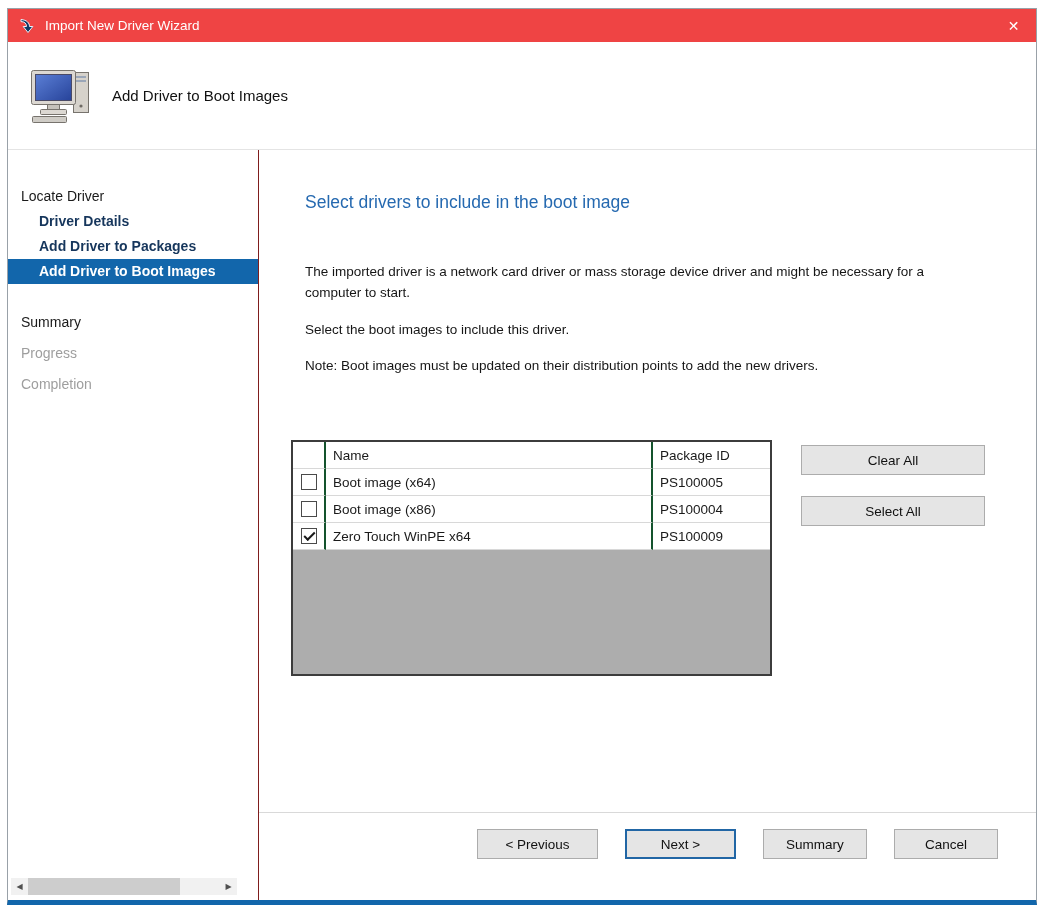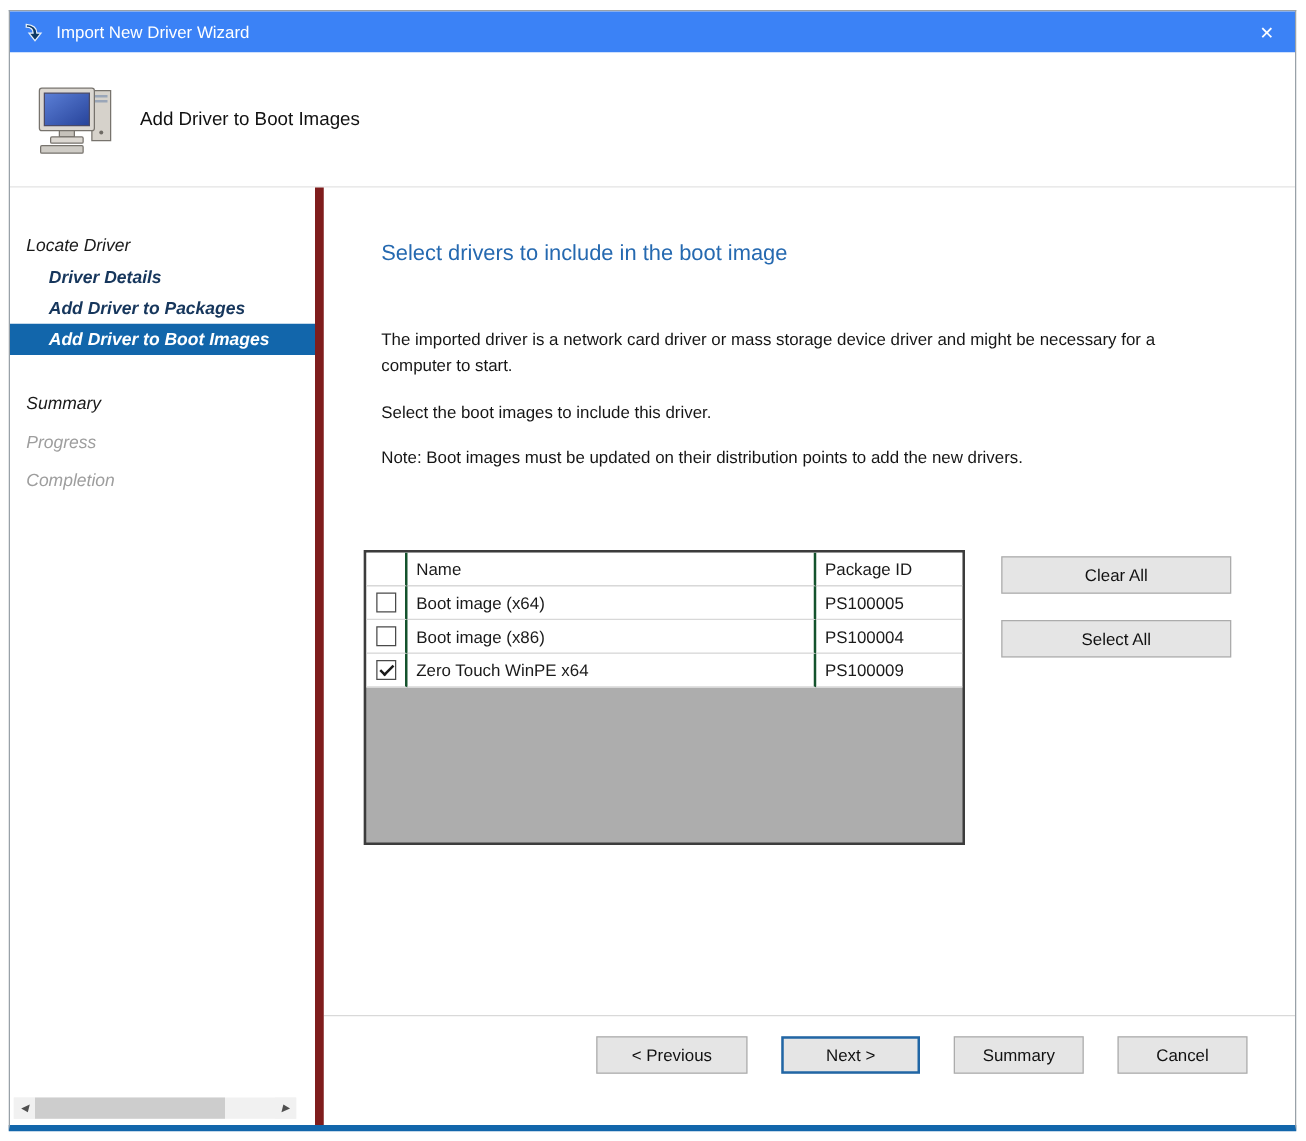--- a/index.html
+++ b/index.html
@@ -9,41 +9,41 @@
     font-family:"Liberation Sans", sans-serif; color:#1a1a1a;
     -webkit-font-smoothing: antialiased;
   }
   .window {
     position:absolute; left:7px; top:8px; width:1030px; height:897px;
     background:#ffffff; border:1px solid #99a1a8; border-bottom:5px solid #1266ab;
     display:flex; flex-direction:column; overflow:hidden;
   }
   
   .titlebar {
-    height:33px; background:#3b82f6; color:#ffffff; flex:0 0 auto;
+    height:33px; background:#ef4444; color:#ffffff; flex:0 0 auto;
     display:flex; align-items:center; padding-left:11px;
   }
   .titlebar .app-icon { width:16px; height:16px; margin-right:10px; flex:0 0 auto; display:flex; }
   .titlebar .title-text { font-size:13.5px; }
   .close-btn {
     margin-left:auto; width:45px; height:33px; display:flex; align-items:center; justify-content:center;
     cursor:default; font-size:14px; color:#ffffff;
   }
   
   .hdr {
     height:108px; flex:0 0 auto; background:#ffffff; border-bottom:1px solid #e4e4e4;
     display:flex; align-items:center; padding-left:22px;
   }
   .hdr .pc-icon { flex:0 0 auto; margin-right:20px; display:flex; }
   .hdr .hdr-title { font-size:15px; color:#111111; }
   
   .body-row { flex:1 1 auto; display:flex; min-height:0; }
   .sidebar {
     width:251px; flex:0 0 auto; position:relative; padding-top:34px;
-    border-right:7px solid #7f1d1d; font-size:14px;font-style:italic;
+    border-right:1px solid #7f1d1d; font-size:14px;
   }
   .step { line-height:25px; height:25px; white-space:nowrap; overflow:hidden; }
   .step-main    { padding-left:13px; color:#1a1a1a; }
   .step-sub     { padding-left:31px; color:#16365c; font-weight:bold; }
   .step-current { padding-left:31px; color:#ffffff; font-weight:bold; background:#1266ab; }
   .step-pending { padding-left:13px; color:#1a1a1a; margin-top:26px; }
   .step-future  { padding-left:13px; color:#9e9e9e; margin-top:6px; }
   
   .hscroll {
     position:absolute; left:3px; bottom:5px; width:226px; height:17px;

